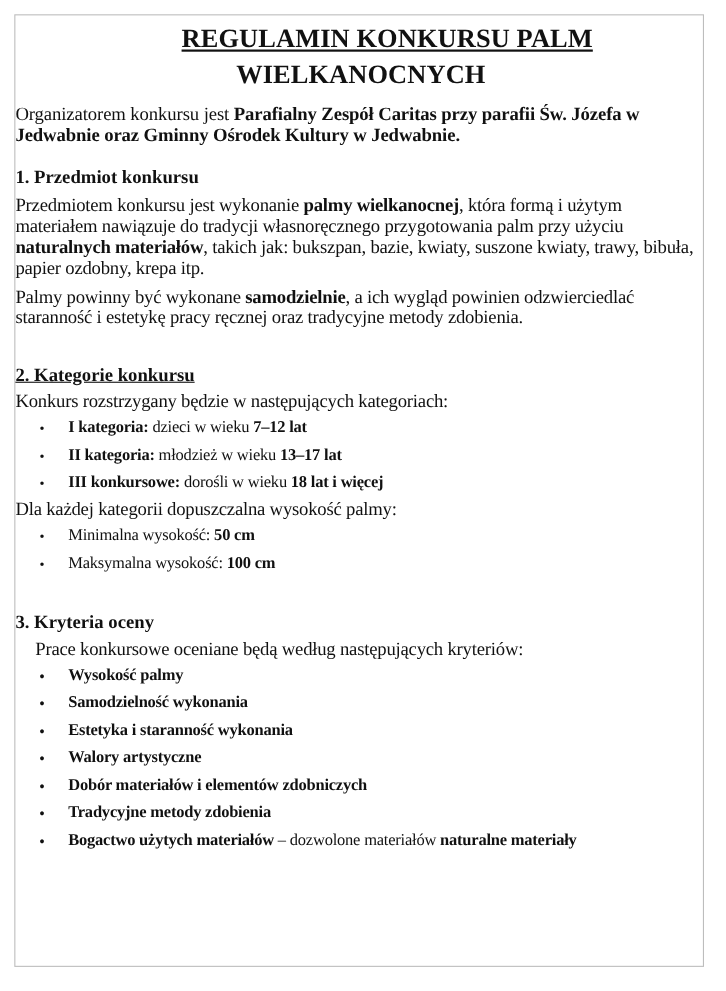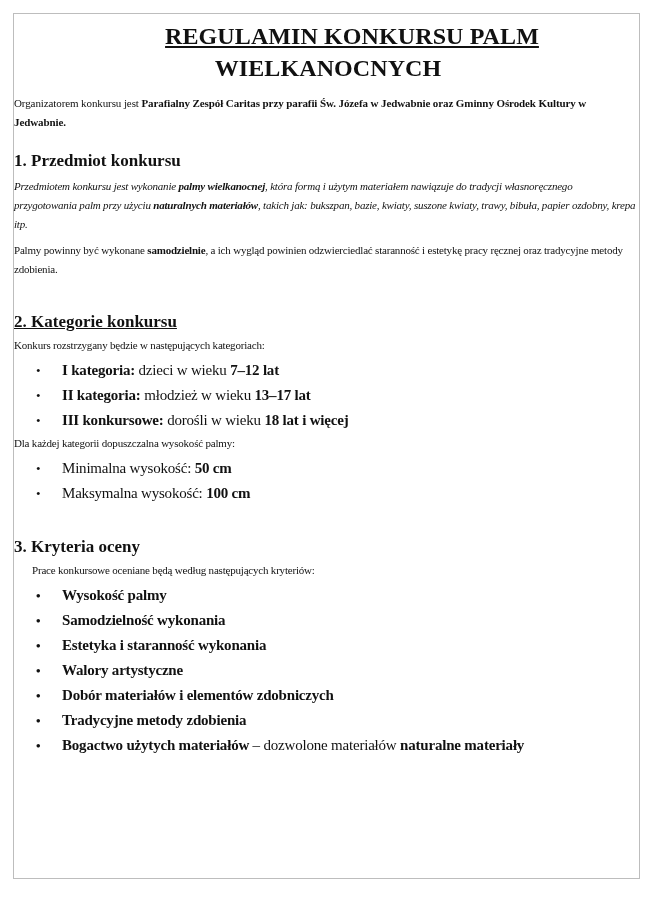--- a/index.html
+++ b/index.html
@@ -43,36 +43,36 @@
       display: block;
       padding-left: 48px;
       text-decoration: underline;
     }
     .doc-title .line2 {
       display: block;
       font-family: Liberation Serif, serif;
     }
     p {
       margin: 0;
-      font-size: 11px;
+      font-size: 17px;
       line-height: 19px;
       letter-spacing: -0.2px;
     }
     .intro {
       margin-top: 10px;
       letter-spacing: -0.1px;
     }
     h2.section-heading {
       margin: 0;
       font-size: 17px;
       font-weight: bold;
       line-height: 22px;
     }
     #sec1-heading { margin-top: 18px; }
-    #sec1-p1 { margin-top: 5px; font-style: italic; }
+    #sec1-p1 { margin-top: 5px; }
     #sec1-p2 { margin-top: 7px; }
     #sec2-heading { margin-top: 32px; text-decoration: underline; }
     #sec2-lead { margin-top: 3px; }
     #sec3-heading { margin-top: 30px; }
     #sec3-lead { margin-top: 3px; margin-left: 18px; }
     ul.bullets {
       list-style: none;
       margin: 0;
       padding: 0;
     }

